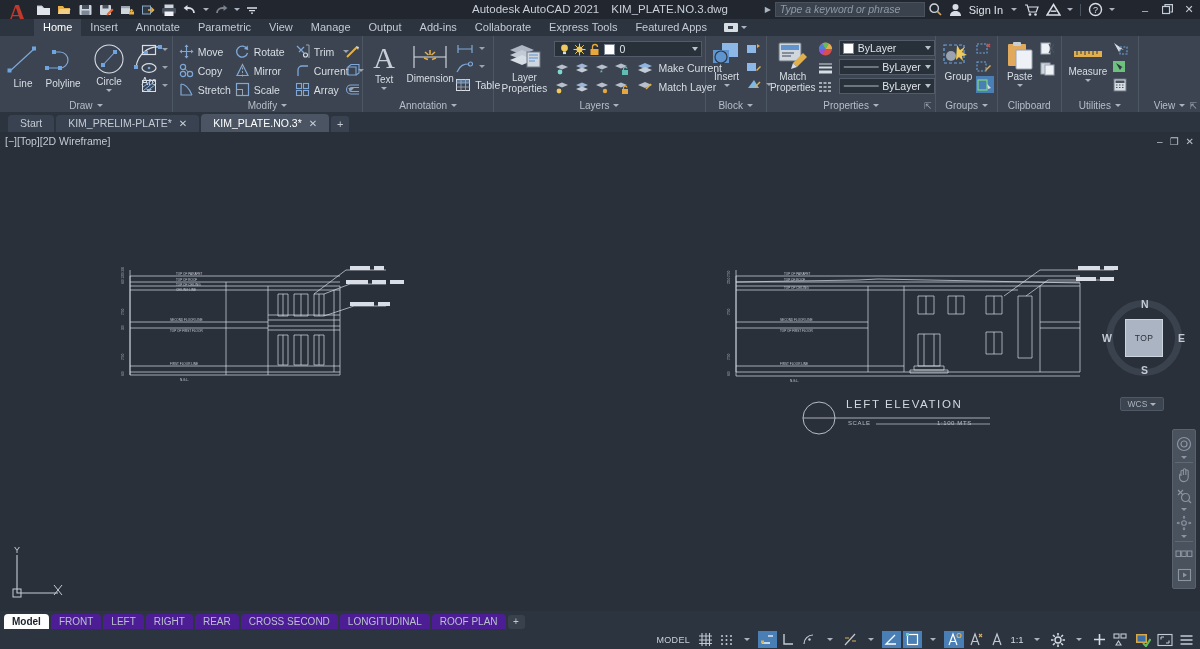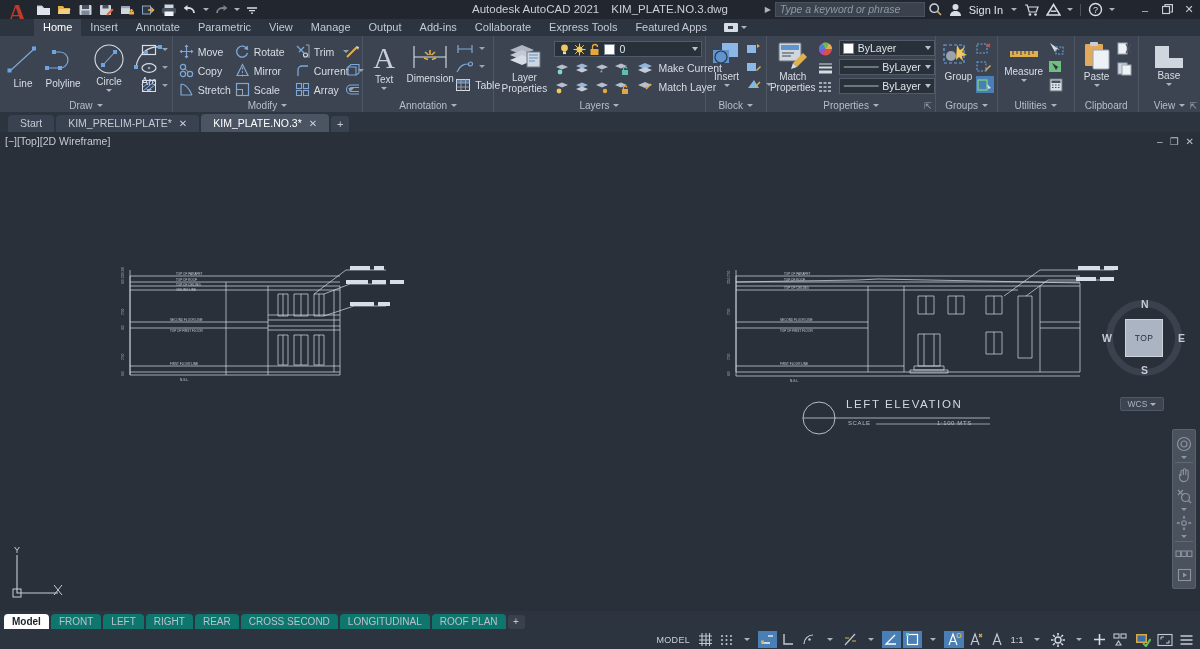--- a/index.html
+++ b/index.html
@@ -169,21 +169,21 @@
   
   .ucs { position: absolute; left: 8px; top: 415px; width: 60px; height: 55px; }
 
   
   .layouttabs {
     position: absolute; left: 0; top: 613px; width: 1200px; height: 17px;
     display: flex; align-items: center; gap: 2px; padding-left: 4px;
   }
   .ltab {
     height: 15px; padding: 0 8px; font-size: 10px; line-height: 15px;
-    background: #0f766e; color: #b9c1cc; border-radius: 4px 4px 0 0;
+    background: #4c1d95; color: #b9c1cc; border-radius: 4px 4px 0 0;
   }
   .ltab.active { background: #ffffff; color: #1b2028; font-weight: bold; }
   .ltab-add { width: 17px; height: 14px; background: #39414d; color: #c3cad4;
     font-size: 10px; display: flex; align-items: center; justify-content: center; border-radius: 3px; }
 
   
   .statusbar {
     position: absolute; left: 0; top: 630px; width: 1200px; height: 19px;
     background: #2c3440; display: flex; align-items: center; justify-content: flex-end;
     padding-right: 4px; gap: 2px;
@@ -800,56 +800,20 @@
               <path d="M10 6l4 4-3 1z" fill="#d7dde5"></path>
             </svg>
         </div>
       </div>
       <div class="panel-title">
         <span>Groups</span>
           <span class="caret"></span>
       </div>
     </div>
 
-    <div class="panel" style="width:78px">
-      <div class="panel-body">
-        <div class="bigbtn" style="left:0px; top:6px; width:52px;">
-          <svg width="40" height="22" viewBox="0 0 40 22">
-            <rect x="6" y="7" width="28" height="6" fill="#e0b04e"></rect>
-              <path d="M9 7v4M13 7v3M17 7v4M21 7v3M25 7v4M29 7v3" stroke="#2e3742" stroke-width="1"></path>
-          </svg>
-          <div class="lbl">Measure</div>
-          <div class="caret" style="margin-top:2px"></div>
-        </div>
-        <div class="smbtn" style="left:50px; top:2px;">
-          <svg width="16" height="14" viewBox="0 0 16 14">
-              <path d="M2 1l5 9 2-3 3 1z" fill="#d7dde5"></path>
-              <rect x="8" y="5" width="7" height="7" fill="none" stroke="#6fa4e0" stroke-width="1.1" stroke-dasharray="2 1.4"></rect>
-            </svg>
-        </div>
-        <div class="smbtn" style="left:50px; top:20px;">
-          <svg width="16" height="14" viewBox="0 0 16 14">
-              <rect x="1" y="1" width="12" height="11" fill="#6fbf7f"></rect>
-              <path d="M4 3l4 7 2-3 2 1z" fill="#2e3742"></path>
-            </svg>
-        </div>
-        <div class="smbtn" style="left:50px; top:38px;">
-          <svg width="16" height="14" viewBox="0 0 16 14">
-              <rect x="2" y="1" width="12" height="12" fill="#d7dde5" stroke="#6d7681"></rect>
-              <rect x="3.5" y="2.5" width="9" height="2.5" fill="#4a525e"></rect>
-              <path d="M4 7h1.5M7 7h1.5M10 7h1.5M4 9.5h1.5M7 9.5h1.5M10 9.5h1.5" stroke="#4a525e" stroke-width="1.2"></path>
-            </svg>
-        </div>
-      </div>
-      <div class="panel-title">
-        <span>Utilities</span>
-          <span class="caret"></span>
-      </div>
-    </div>
-
     <div class="panel" style="width:65px">
       <div class="panel-body">
         <div class="bigbtn" style="left:0px; top:3px; width:44px;">
           <svg width="32" height="30" viewBox="0 0 32 30">
             <rect x="4" y="3" width="18" height="22" rx="1" fill="#e0a95c"></rect>
               <rect x="9" y="1" width="8" height="4" rx="1" fill="#c7ced8"></rect>
             <rect x="12" y="9" width="16" height="19" rx="1" fill="#eef1f5" stroke="#9aa4b1"></rect>
           </svg>
           <div class="lbl">Paste</div>
           <div class="caret" style="margin-top:2px"></div>
@@ -865,30 +829,57 @@
               <rect x="1" y="1" width="9" height="11" fill="#cfd6de" stroke="#9aa4b1"></rect>
               <rect x="5" y="3" width="9" height="10" fill="#eef1f5" stroke="#9aa4b1"></rect>
             </svg>
         </div>
       </div>
       <div class="panel-title">
         <span>Clipboard</span>
       </div>
     </div>
 
+    <div class="panel" style="width:78px">
+      <div class="panel-body">
+        <div class="bigbtn" style="left:0px; top:6px; width:52px;">
+          <svg width="40" height="22" viewBox="0 0 40 22">
+            <rect x="6" y="7" width="28" height="6" fill="#e0b04e"></rect>
+              <path d="M9 7v4M13 7v3M17 7v4M21 7v3M25 7v4M29 7v3" stroke="#2e3742" stroke-width="1"></path>
+          </svg>
+          <div class="lbl">Measure</div>
+          <div class="caret" style="margin-top:2px"></div>
+        </div>
+        <div class="smbtn" style="left:50px; top:2px;">
+          <svg width="16" height="14" viewBox="0 0 16 14">
+              <path d="M2 1l5 9 2-3 3 1z" fill="#d7dde5"></path>
+              <rect x="8" y="5" width="7" height="7" fill="none" stroke="#6fa4e0" stroke-width="1.1" stroke-dasharray="2 1.4"></rect>
+            </svg>
+        </div>
+        <div class="smbtn" style="left:50px; top:20px;">
+          <svg width="16" height="14" viewBox="0 0 16 14">
+              <rect x="1" y="1" width="12" height="11" fill="#6fbf7f"></rect>
+              <path d="M4 3l4 7 2-3 2 1z" fill="#2e3742"></path>
+            </svg>
+        </div>
+        <div class="smbtn" style="left:50px; top:38px;">
+          <svg width="16" height="14" viewBox="0 0 16 14">
+              <rect x="2" y="1" width="12" height="12" fill="#d7dde5" stroke="#6d7681"></rect>
+              <rect x="3.5" y="2.5" width="9" height="2.5" fill="#4a525e"></rect>
+              <path d="M4 7h1.5M7 7h1.5M10 7h1.5M4 9.5h1.5M7 9.5h1.5M10 9.5h1.5" stroke="#4a525e" stroke-width="1.2"></path>
+            </svg>
+        </div>
+      </div>
+      <div class="panel-title">
+        <span>Utilities</span>
+          <span class="caret"></span>
+      </div>
+    </div>
+
     <div class="panel" style="width:62px; border-right:none;">
-      <div class="panel-body">
-        <div class="bigbtn" style="left:8px; top:6px; width:44px;">
-          <svg width="36" height="26" viewBox="0 0 36 26">
-              <path d="M4 2h14v12h14v10H4z" fill="#cfd6de"></path>
-            </svg>
-          <div class="lbl">Base</div>
-          <div class="caret" style="margin-top:2px"></div>
-        </div>
-      </div>
       <div class="panel-title">
         <span>View</span>
           <span class="caret"></span>
         <span style="position:absolute;right:3px;bottom:0;font-size:9px;color:#9aa4b1;">⇱</span>
       </div>
     </div>
   </div>
 
   <div class="doctabs">
     <div style="width:8px"></div>

